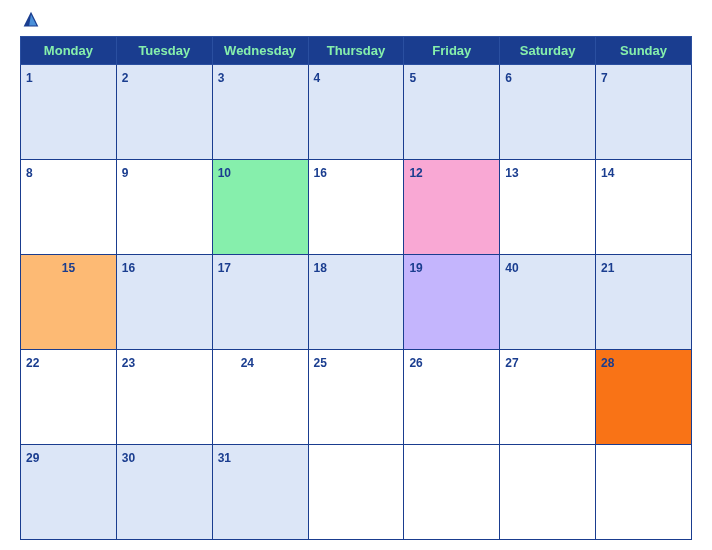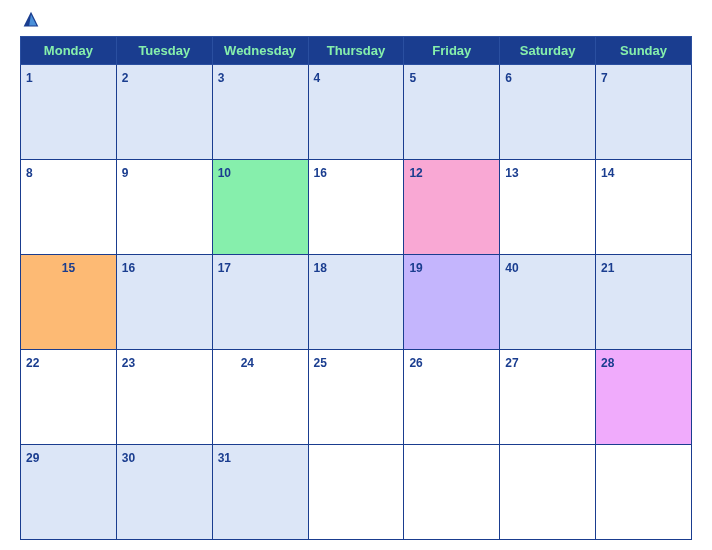--- a/index.html
+++ b/index.html
@@ -157,21 +157,21 @@
         <td style="background-color: rgb(220, 230, 247);"><span class="day-num">40</span></td>
         <td style="background-color: rgb(220, 230, 247);"><span class="day-num">21</span></td>
       </tr>
       <tr>
         <td style="background-color: rgb(255, 255, 255);"><span class="day-num">22</span></td>
         <td style="background-color: rgb(255, 255, 255); margin-top: 12px;"><span class="day-num">23</span></td>
         <td style="background-color: rgb(255, 255, 255); padding-left: 28px;"><span class="day-num">24</span></td>
         <td style="background-color: rgb(255, 255, 255);"><span class="day-num">25</span></td>
         <td style="background-color: rgb(255, 255, 255);"><span class="day-num">26</span></td>
         <td style="background-color: rgb(255, 255, 255);"><span class="day-num">27</span></td>
-        <td style="background-color: #f0abfc;"><span class="day-num">28</span></td>
+        <td style="background-color: #f97316;"><span class="day-num">28</span></td>
       </tr>
       <tr>
         <td style="background-color: rgb(220, 230, 247);"><span class="day-num">29</span></td>
         <td style="background-color: rgb(220, 230, 247); margin-left: 30px;"><span class="day-num">30</span></td>
         <td style="background-color: rgb(220, 230, 247);"><span class="day-num">31</span></td>
         <td class="empty-cell"></td>
         <td class="empty-cell"></td>
         <td class="empty-cell"></td>
         <td class="empty-cell"></td>
       </tr>

